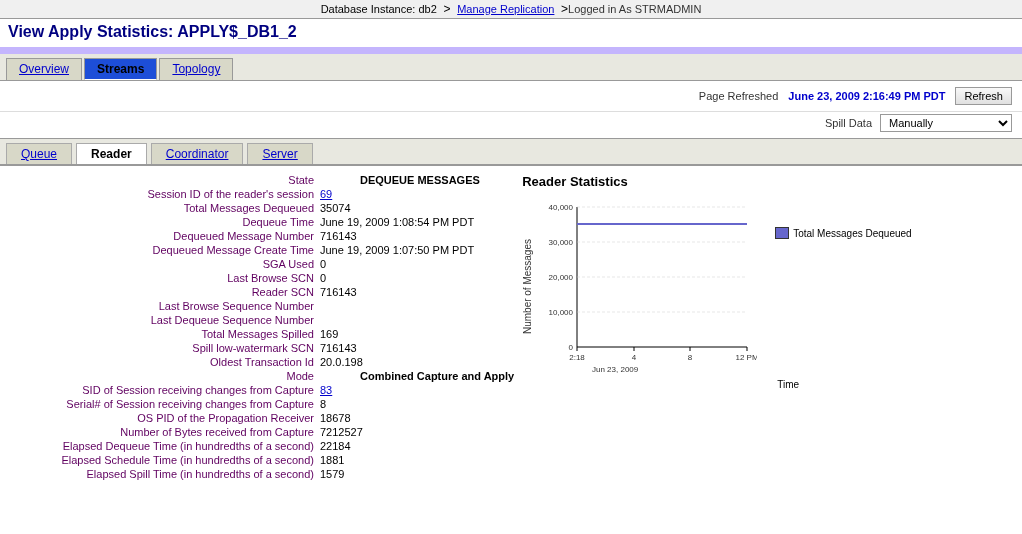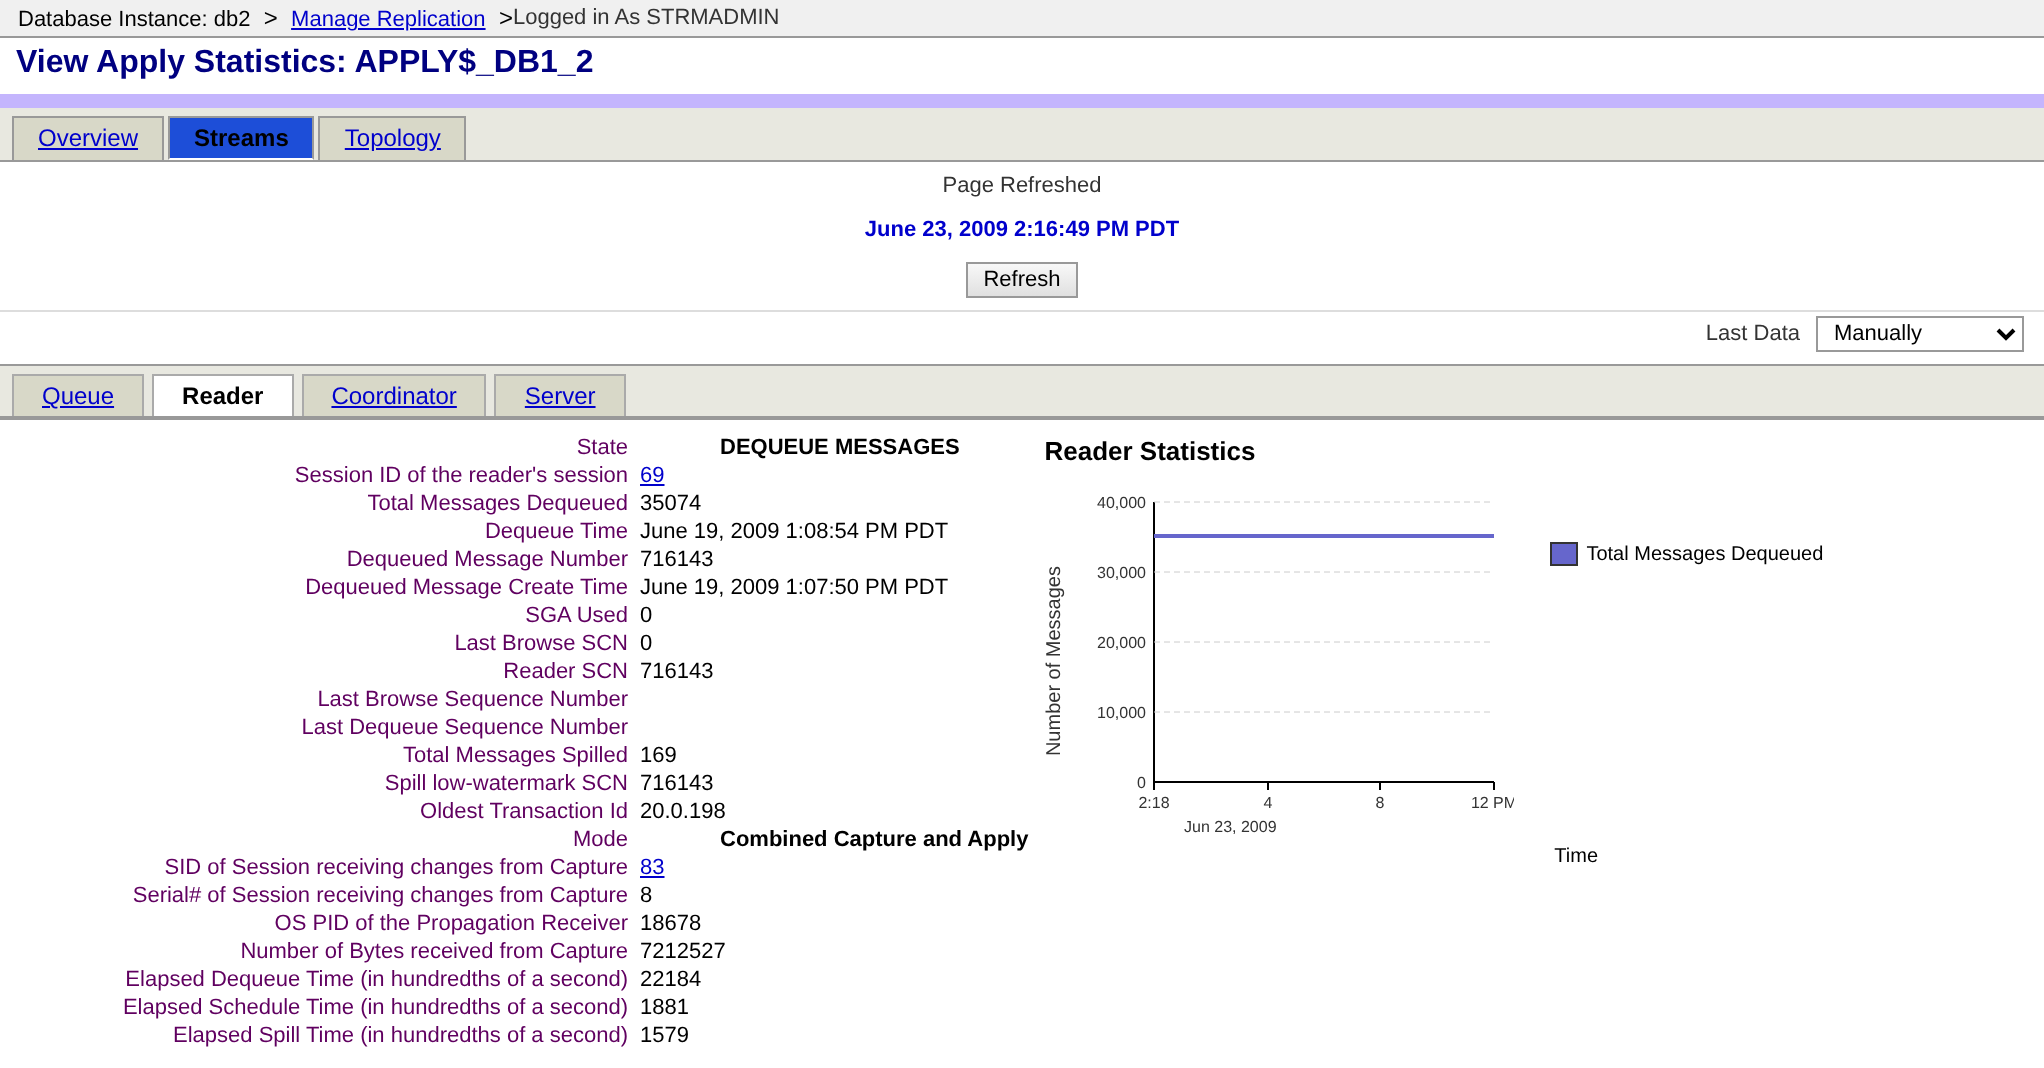--- a/index.html
+++ b/index.html
@@ -1,23 +1,23 @@
 <!DOCTYPE html>
 <html><head>
   <meta charset="utf-8">
   <style>
     * { margin: 0; padding: 0; box-sizing: border-box; }
     body { font-family: Arial, Helvetica, sans-serif; font-size: 12px; background: #fff; color: #000; }
 
     #top-bar {
       background: #f0f0f0;
       border-bottom: 1px solid #999;
-      padding: 2px 9px;
-      display: flex;
-      justify-content: flex-start;
+      padding: 2px 23px;
+      display: flex;
+      justify-content: center;
       align-items: center;
     }
     #top-bar a { color: #00c; text-decoration: underline; font-size: 11px; }
     #top-bar span { font-size: 11px; }
     #logged-in { font-size: 11px; color: #333; }
 
     #page-title {
       padding: 4px 8px 6px 8px;
       font-size: 16px;
       font-weight: bold;
@@ -50,21 +50,20 @@
       border-bottom: 1px solid #fff;
     }
 
     #refresh-bar {
       display: flex;
       justify-content: flex-end;
       align-items: center;
       padding: 6px 10px;
       gap: 10px;
       border-bottom: 1px solid #ddd;
-      flex-direction: column;
     }
     #refresh-bar .page-refreshed-label { color: #333; font-size: 11px; }
     #refresh-bar .page-refreshed-time { color: #00c; font-weight: bold; font-size: 11px; }
     #refresh-button {
       border: 1px solid #999;
       background: linear-gradient(to bottom, #f8f8f8, #e0e0e0);
       padding: 2px 8px;
       cursor: pointer;
       font-size: 11px;
     }
@@ -74,21 +73,21 @@
       align-items: center;
       padding: 2px 10px 6px 10px;
       gap: 8px;
     }
     #view-data-bar label { font-size: 11px; color: #333; }
     #view-data-select {
       font-size: 11px;
       padding: 1px 4px;
       border: 1px solid #999;
       background: #fff;
-      width: 104px;
+      width: 132px;
     }
 
     #sub-tabs {
       display: flex;
       background: #e8e8e0;
       border-bottom: 2px solid #999;
       border-top: 1px solid #999;
       padding: 4px 6px 0 6px;
       gap: 4px;
     }
@@ -200,21 +199,21 @@
   <div class="main-tab active">Streams</div>
   <div class="main-tab">Topology</div>
 </div>
 
 <div id="refresh-bar">
   <span class="page-refreshed-label">Page Refreshed</span>
   <span class="page-refreshed-time">June 23, 2009 2:16:49 PM PDT</span>
   <button id="refresh-button">Refresh</button>
 </div>
 <div id="view-data-bar">
-  <label>Last Data</label>
+  <label>Spill Data</label>
   <select id="view-data-select">
     <option>Manually</option>
   </select>
 </div>
 
 <div id="sub-tabs">
   <div class="sub-tab">Queue</div>
   <div class="sub-tab active">Reader</div>
   <div class="sub-tab">Coordinator</div>
   <div class="sub-tab">Server</div>

